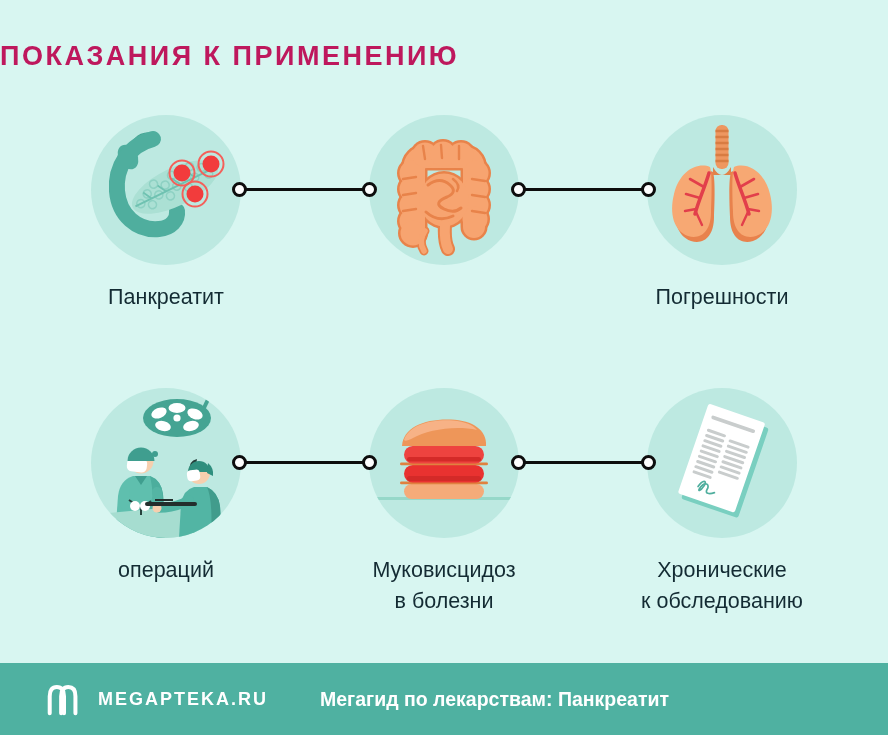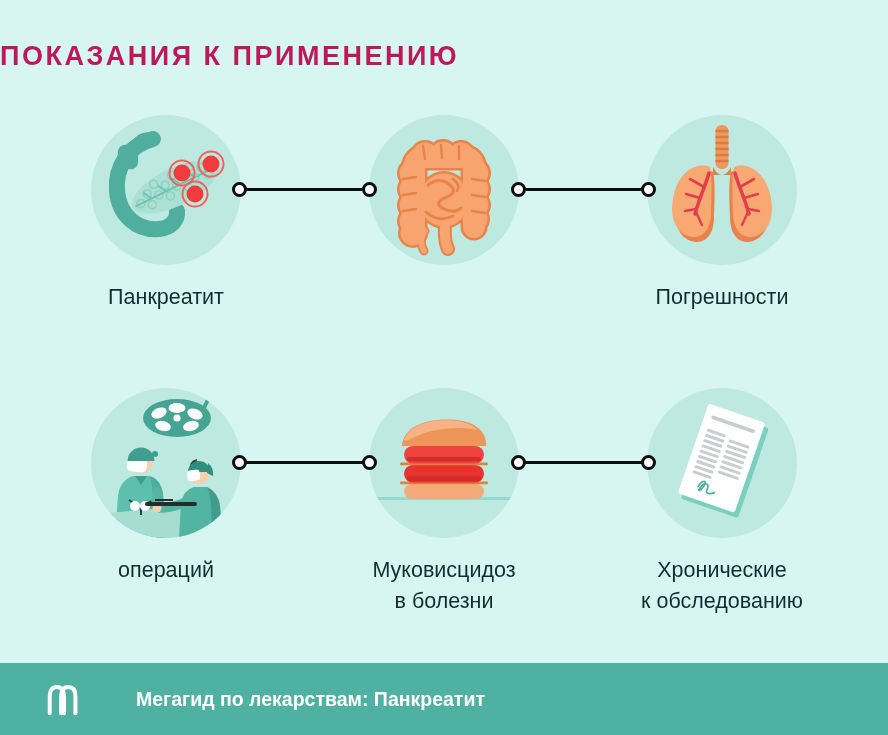--- a/index.html
+++ b/index.html
@@ -357,16 +357,17 @@
     <div class="dot"></div>
   </div>
 
   <div class="footer">
     <svg class="logo" viewBox="0 0 42 42" width="40" height="40">
       <g fill="none" stroke="#ffffff" stroke-width="4.2" stroke-linecap="round">
         <path d="M6,36 L6,18 Q6,8.5 13.5,8.5 Q21,8.5 21,18 L21,36"></path>
         <path d="M18,36 L18,18 Q18,8.5 25.5,8.5 Q33,8.5 33,18 L33,36"></path>
       </g>
     </svg>
+    <span class="brand">MEGAPTEKA.RU</span>
     <span class="tagline">Мегагид по лекарствам: Панкреатит</span>
   </div>
 
 </div>
 
 </body></html>

